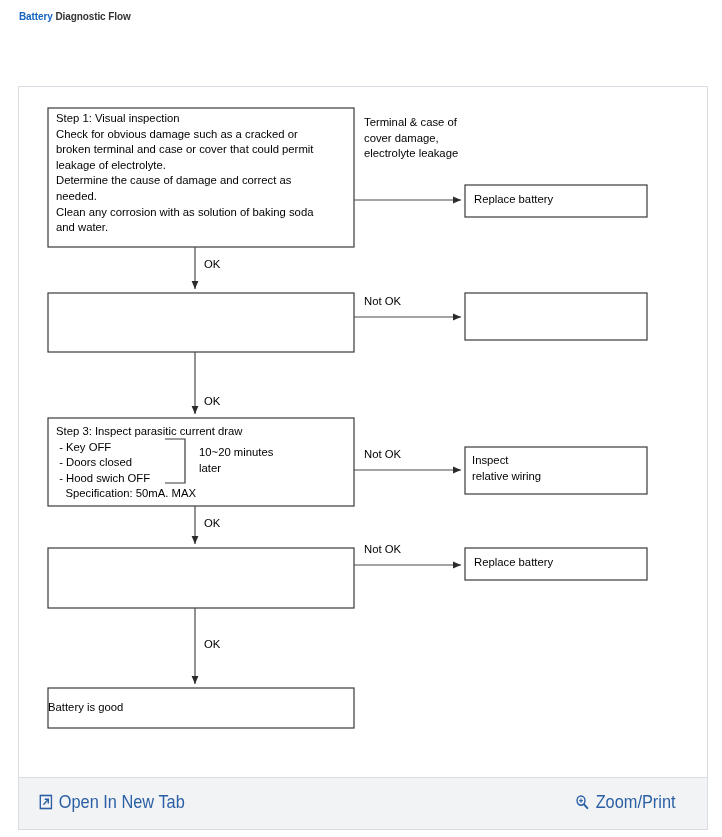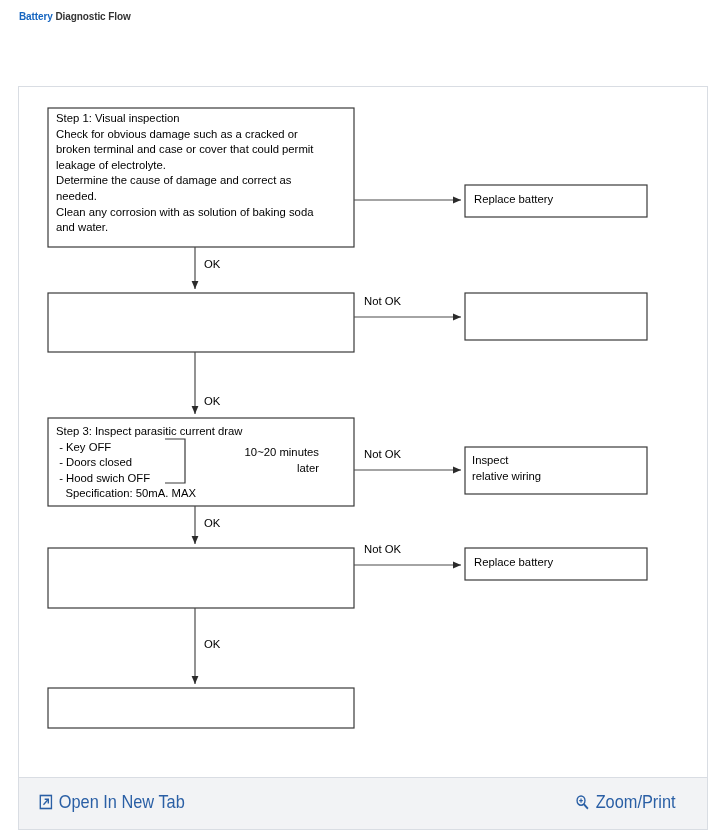--- a/index.html
+++ b/index.html
@@ -58,21 +58,21 @@
     white-space: pre;
   }
   .flow-label {
     position: absolute;
     font-family: "Liberation Sans", sans-serif;
     font-size: 11.3px;
     color: #000000;
     white-space: pre;
   }
   .ctr {
-    text-align: right;
+    text-align: left;
   }
   #card-footer {
     position: absolute;
     left: 0;
     bottom: 0;
     width: 100%;
     height: 52px;
     background: #f2f3f5;
     border-top: 1px solid #d9dde3;
     box-sizing: border-box;
@@ -149,29 +149,33 @@
     <div class="flow-text" style="left:37px; top:337px; width:292px;"><span>Step 3: Inspect parasitic current draw</span>
 <span> - Key OFF</span>
 <span> - Doors closed</span>
 <span> - Hood swich OFF</span>
 <span>   Specification: 50mA. MAX</span></div>
 
     <div class="flow-text ctr" style="left:180px; top:358px; width:120px;"><span>10~20 minutes</span>
 <span>later</span></div>
 
 
+    <div class="flow-text ctr" style="left:29px; top:613px; width:306px;"><span>Battery is good</span></div>
 
     <div class="flow-text" style="left:455px; top:105px;"><span>Replace battery</span></div>
 
 
     <div class="flow-text" style="left:453px; top:366px;"><span>Inspect</span>
 <span>relative wiring</span></div>
 
     <div class="flow-text" style="left:455px; top:468px;"><span>Replace battery</span></div>
 
+    <div class="flow-text" style="left:345px; top:28px;"><span>Terminal &amp; case of</span>
+<span>cover damage,</span>
+<span>electrolyte leakage</span></div>
 
     <div class="flow-label" style="left:185px; top:171px;">OK</div>
     <div class="flow-label" style="left:185px; top:308px;">OK</div>
     <div class="flow-label" style="left:185px; top:430px;">OK</div>
     <div class="flow-label" style="left:185px; top:551px;">OK</div>
     <div class="flow-label" style="left:345px; top:208px;">Not OK</div>
     <div class="flow-label" style="left:345px; top:361px;">Not OK</div>
     <div class="flow-label" style="left:345px; top:456px;">Not OK</div>
 
   </div>

